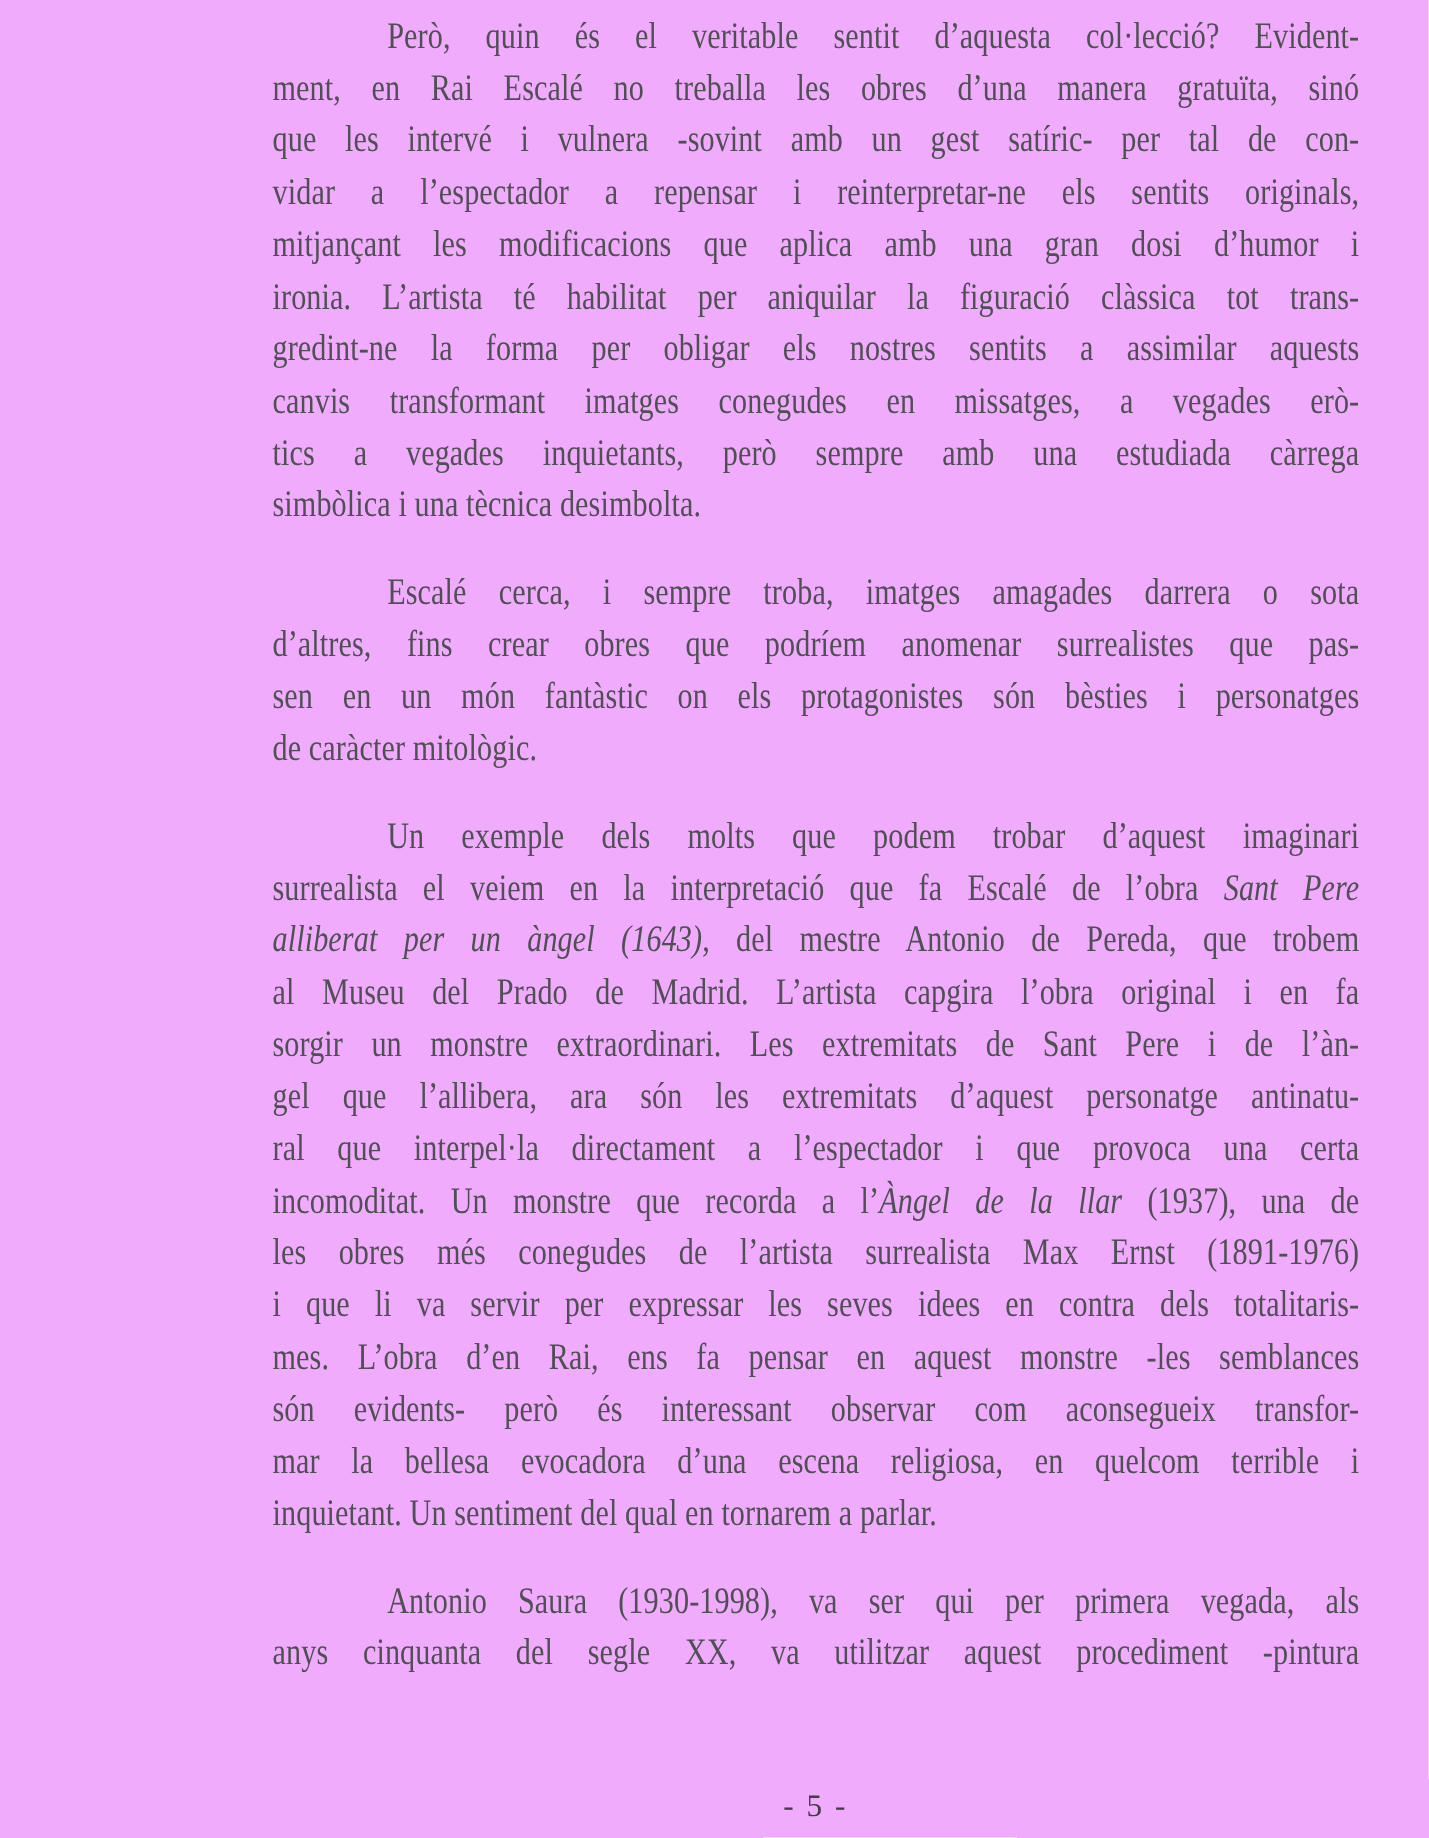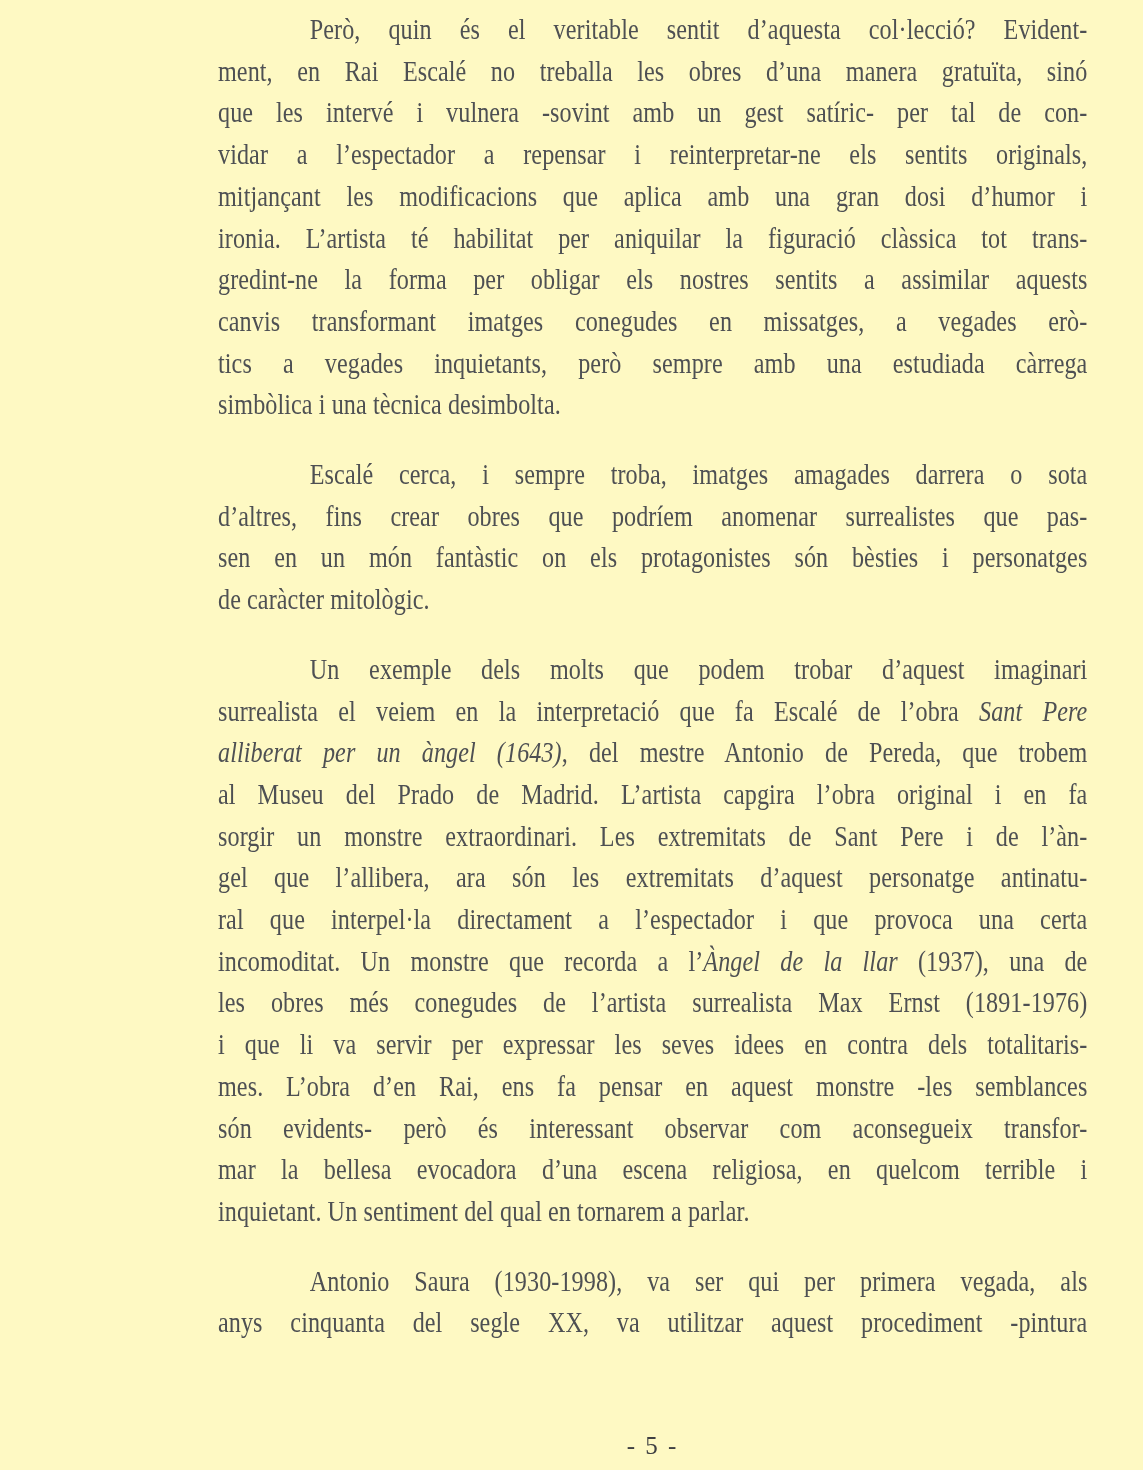--- a/index.html
+++ b/index.html
@@ -7,21 +7,21 @@
     padding: 0;
     width: 1143px;
     height: 1470px;
     background: #ffffff;
     overflow: hidden;
   }
   .page {
     position: relative;
     width: 1143px;
     height: 1470px;
-    background: #fef9c3;
+    background: #f0abfc;
     font-family: "Liberation Serif", "DejaVu Serif", serif;
   }
   .text-column {
     position: absolute;
     left: 218px;
     top: 8px;
     width: 1080px;               
     transform: scaleX(0.805);    
     transform-origin: left top;
     color: #4e5053;

